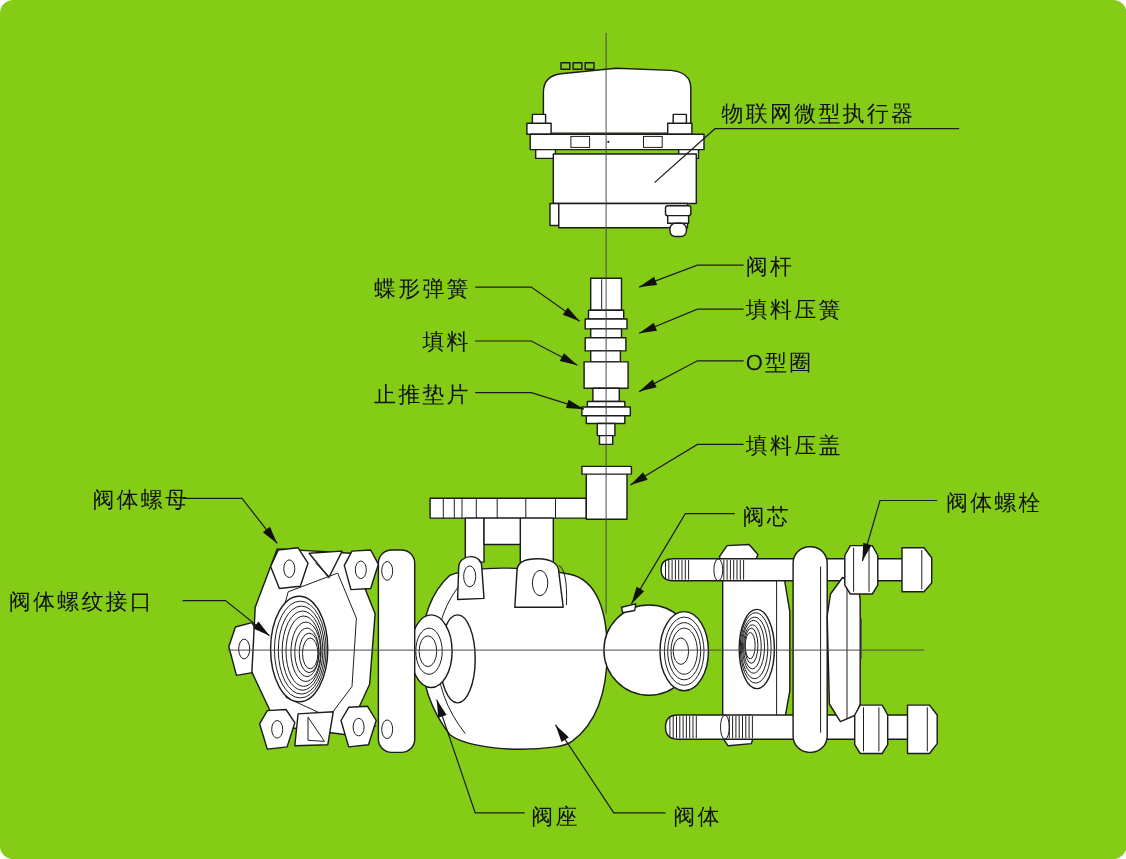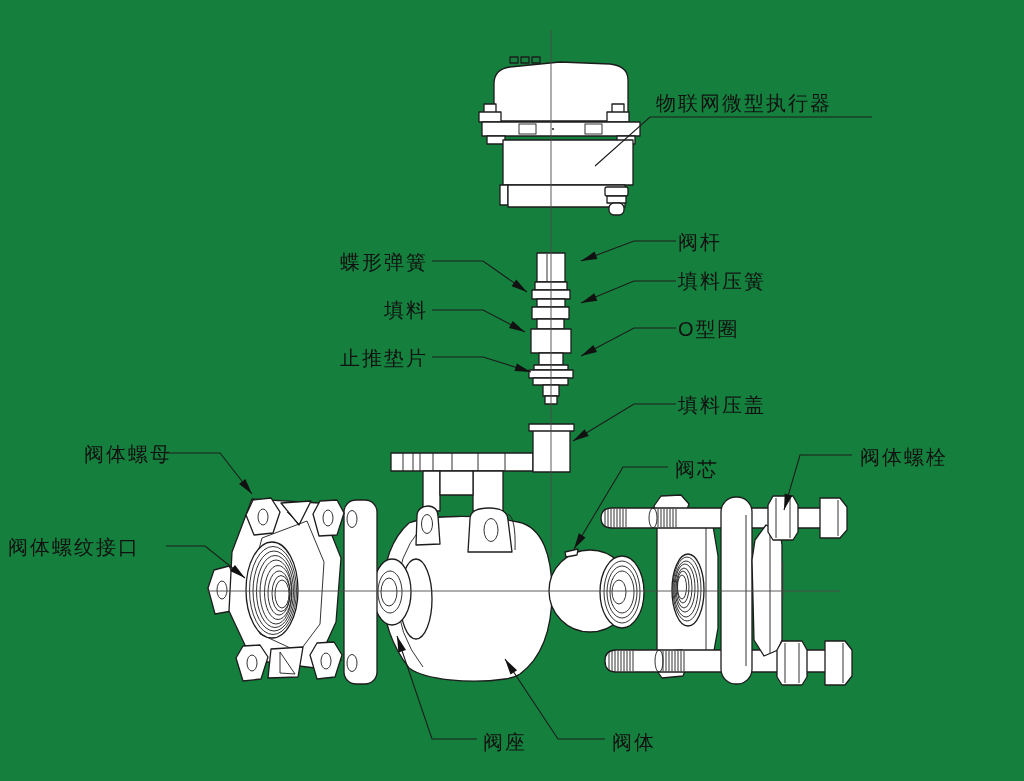--- a/index.html
+++ b/index.html
@@ -1,17 +1,17 @@
 <!DOCTYPE html>
 <html><head>
 <meta charset="utf-8">
 <style>
   html,body{margin:0;padding:0;background:#fff;}
-  .stage{position:relative;width:1024px;height:781px;background:#15803d;overflow:hidden;
-         font-family:"Liberation Sans", sans-serif;}
+  .stage{position:relative;width:1024px;height:781px;background:#84cc16;overflow:hidden;
+         font-family:"Liberation Sans", sans-serif;border-radius:12px;}
   svg{display:block}
   .ln{stroke:#1c1c1c;stroke-width:1.3;fill:none;stroke-linecap:round;stroke-linejoin:round;}
   .lnw{stroke:#1c1c1c;stroke-width:1.3;fill:#ffffff;stroke-linejoin:round;}
   .thin{stroke:#1c1c1c;stroke-width:0.9;fill:none;}
   .cl{stroke:#4a4a4a;stroke-width:0.9;fill:none;}
   .ldr{stroke:#1c1c1c;stroke-width:1.1;fill:none;}
   .ah{fill:#111;stroke:none;}
   .lbl{font-family:"Liberation Sans","DejaVu Sans",sans-serif;font-size:20px;letter-spacing:2px;fill:#111;}
 </style>
 </head>

